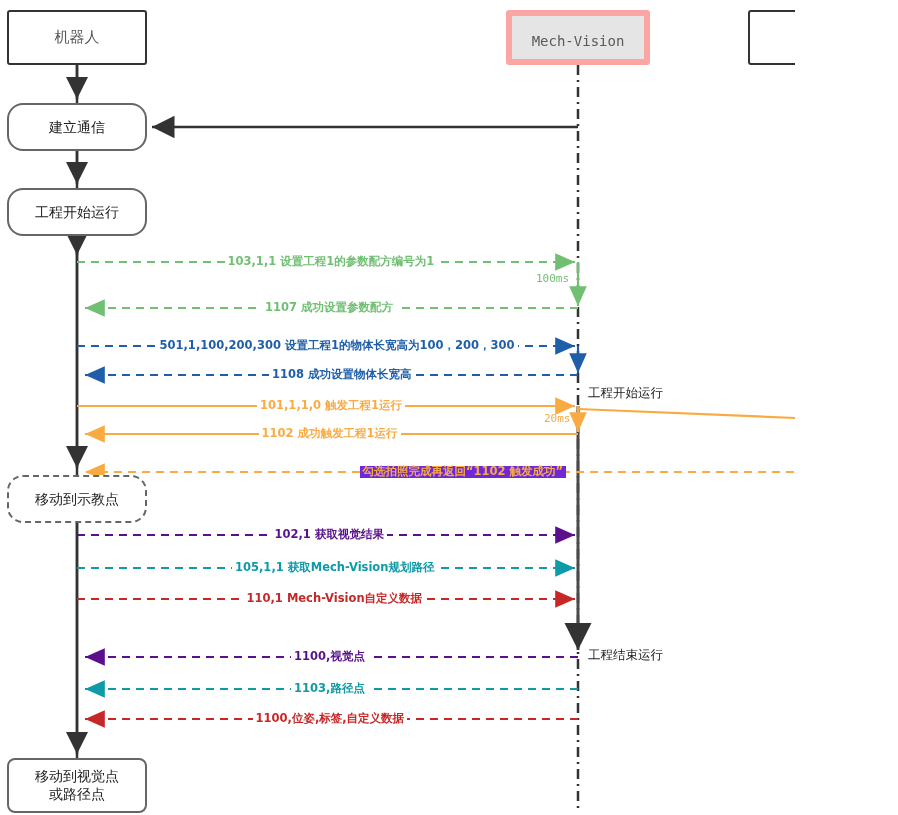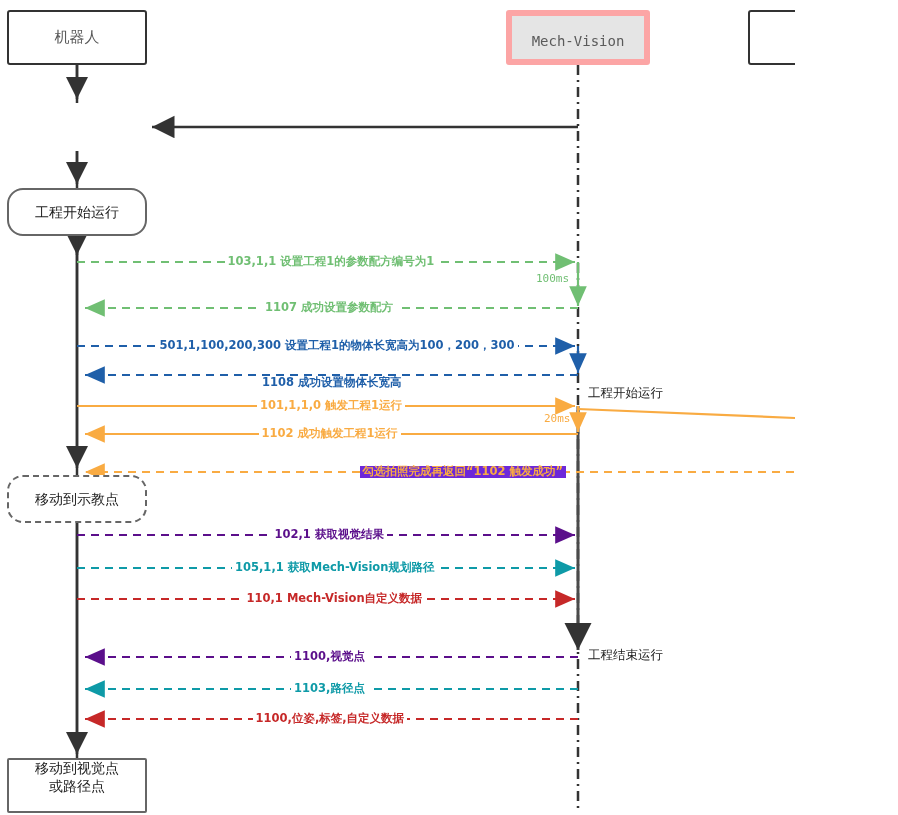--- a/index.html
+++ b/index.html
@@ -93,28 +93,31 @@
   <div class="hdr" style="left:7px;top:10px;width:140px;height:55px;border:2px solid #333;border-radius:3px;background:#fff;box-sizing:border-box;">
     <span style="display:block;line-height:51px;">机器人</span>
   </div>
   <div class="hdr" style="left:506px;top:10px;width:144px;height:55px;border:6px solid #fca5a5;border-radius:3px;background:#e5e5e5;box-sizing:border-box;">
     <span style="display:block;line-height:51px;font-family:'DejaVu Sans Mono','Liberation Mono',monospace;font-size:14px;">Mech-Vision</span>
   </div>
   <div class="hdr" style="left:748px;top:10px;width:146px;height:55px;border:2px solid #333;border-radius:3px;background:#fff;box-sizing:border-box;">
     <span style="display:block;line-height:51px;">相机</span>
   </div>
 
+  <div class="boxtxt" style="left:7px;top:103px;width:140px;height:48px;border:2px solid #666;border-radius:16px;background:#fff;box-sizing:border-box;">
+    <span style="display:block;line-height:44px;">建立通信</span>
+  </div>
   <div class="boxtxt" style="left:7px;top:188px;width:140px;height:48px;border:2px solid #666;border-radius:16px;background:#fff;box-sizing:border-box;">
     <span style="display:block;line-height:44px;">工程开始运行</span>
   </div>
   <div class="boxtxt" style="left:7px;top:475px;width:140px;height:48px;border:2px dashed #666;border-radius:16px;background:#fff;box-sizing:border-box;">
     <span style="display:block;line-height:44px;">移动到示教点</span>
   </div>
-  <div class="boxtxt" style="left:7px;top:758px;width:140px;height:55px;border:2px solid #666;border-radius:2px;background:#fff;box-sizing:border-box;
-              display:flex;justify-content:center;">
+  <div class="boxtxt" style="left:7px;top:758px;width:140px;height:55px;border:2px solid #666;border-radius:8px;background:#fff;box-sizing:border-box;
+              display:flex;align-items:center;justify-content:center;">
     <span id="step4txt">
         <div>移动到视觉点</div>
         <div>或路径点</div>
       </span>
   </div>
 
   <div class="ann" style="left:588px;top:385px;color:#1c1c1c;">
     <span>工程开始运行</span>
   </div>
   <div class="ann" style="left:588px;top:647px;color:#1c1c1c;">
@@ -128,21 +131,21 @@
     <span>100ms</span>
   </div>
   <div class="ms" style="left:534px;top:412px;color:#f9ab42;">
     <span>20ms</span>
   </div>
 
   <div id="msg-labels">
       <div class="lbl lbl-cn" style="color: rgb(112, 191, 115); background: rgb(255, 255, 255); padding: 0px 3px; top: 256px; left: 224.5px;">103,1,1  设置工程1的参数配方编号为1</div>
       <div class="lbl lbl-cn" style="color: rgb(112, 191, 115); background: rgb(255, 255, 255); padding: 0px 3px; top: 302px; left: 262px;">1107  成功设置参数配方</div>
       <div class="lbl lbl-cn" style="color: rgb(31, 95, 169); background: rgb(255, 255, 255); padding: 0px 3px; top: 340px; left: 156.5px;">501,1,100,200,300  设置工程1的物体长宽高为100，200，300</div>
-      <div class="lbl lbl-cn" style="color: rgb(31, 95, 169); background: rgb(255, 255, 255); padding: 0px 3px; top: 369px; left: 259px; margin-top: 8px;">1108  成功设置物体长宽高</div>
+      <div class="lbl lbl-cn" style="color: rgb(31, 95, 169); background: rgb(255, 255, 255); padding: 0px 3px; top: 369px; left: 269px;">1108  成功设置物体长宽高</div>
       <div class="lbl lbl-cn" style="color: rgb(249, 171, 66); background: rgb(255, 255, 255); padding: 0px 3px; top: 400px; left: 257px;">101,1,1,0  触发工程1运行</div>
       <div class="lbl lbl-cn" style="color: rgb(249, 171, 66); background: rgb(255, 255, 255); padding: 0px 3px; top: 428px; left: 258.5px;">1102  成功触发工程1运行</div>
       <div class="lbl lbl-cn" style="color: rgb(249, 171, 66); background: #6d28d9; padding: 0px 3px; top: 466px; left: 359.5px;">勾选拍照完成再返回“1102  触发成功”</div>
       <div class="lbl lbl-cn" style="color: rgb(91, 15, 139); background: rgb(255, 255, 255); padding: 0px 3px; top: 529px; left: 271.5px;">102,1  获取视觉结果</div>
       <div class="lbl lbl-cn" style="color: rgb(14, 154, 167); background: rgb(255, 255, 255); padding: 0px 3px; top: 562px; left: 232px;">105,1,1  获取Mech-Vision规划路径</div>
       <div class="lbl lbl-cn" style="color: rgb(198, 40, 40); background: rgb(255, 255, 255); padding: 0px 3px; top: 593px; left: 243.5px;">110,1  Mech-Vision自定义数据</div>
       <div class="lbl lbl-cn" style="color: rgb(91, 15, 139); background: rgb(255, 255, 255); padding: 0px 3px; top: 651px; left: 291px;">1100,视觉点</div>
       <div class="lbl lbl-cn" style="color: rgb(14, 154, 167); background: rgb(255, 255, 255); padding: 0px 3px; top: 683px; left: 291px;">1103,路径点</div>
       <div class="lbl lbl-cn" style="color: rgb(198, 40, 40); background: rgb(255, 255, 255); padding: 0px 3px; top: 713px; left: 252.5px;">1100,位姿,标签,自定义数据</div>
     </div>

